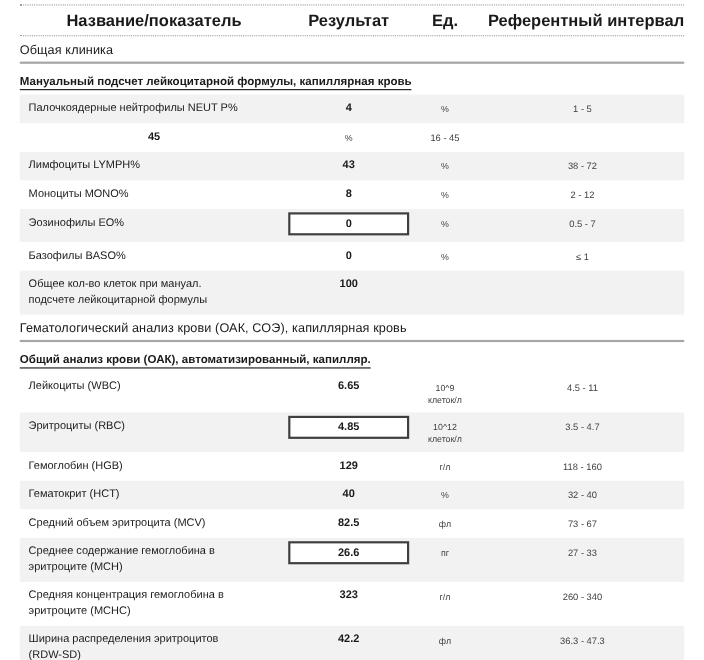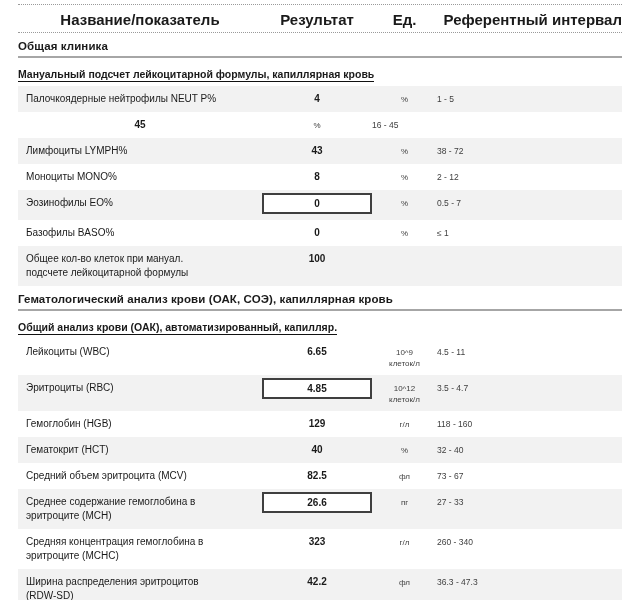--- a/index.html
+++ b/index.html
@@ -18,36 +18,36 @@
   .grid{display:grid;grid-template-columns:244px 110px 65px 185px;align-items:flex-start;}
 
   .table-header{border-top:1px dotted var(--dotted);border-bottom:1px dotted var(--dotted);
     padding:8px 0 6px 0;font-weight:bold;font-size:15px;line-height:13px;}
   .table-header .h-name{text-align:center;}
   .table-header .h-result{text-align:center;}
   .table-header .h-unit{text-align:center;}
   .table-header .h-ref{text-align:right;}
 
   .section{margin-top:7px;}
-  .section-title{font-size:11.5px;font-weight:bold;line-height:13px;letter-spacing:.1px;}
+  .section-title{font-size:11.5px;font-weight:normal;line-height:13px;letter-spacing:.1px;}
   .section-divider{height:2px;background:var(--divider);margin-top:3px;border:0;}
 
   .group-title{margin-top:10px;font-size:10.5px;font-weight:bold;line-height:13px;}
   .group-title span{border-bottom:1.5px solid #111;padding-bottom:1px;}
 
   .rows{margin-top:5px;}
   .row{padding:6px 0;}
   .row.shaded{background:var(--row-shade);}
   .cell-name{font-size:10px;line-height:14px;padding-left:8px;white-space:pre-line;}
   .cell-result{font-size:10px;font-weight:bold;line-height:14px;text-align:center;}
   .cell-result.boxed{border:2px solid var(--box-border);background:#ffffff;height:21px;
     margin-top:-3px;display:flex;align-items:center;justify-content:center;}
   .cell-unit{font-size:8px;line-height:11px;color:var(--muted);text-align:center;
     white-space:pre-line;padding-top:2px;}
-  .cell-ref{font-size:8.5px;line-height:12px;color:var(--muted);text-align:left;padding-top:1px;}
+  .cell-ref{font-size:8.5px;line-height:12px;color:var(--muted);text-align:center;padding-top:1px;}
 </style>
 </head>
 <body>
 
 <div class="page">
 
   <div class="grid table-header">
     <div class="h-name">Название/показатель</div>
     <div class="h-result">Результат</div>
     <div class="h-unit">Ед.</div>

